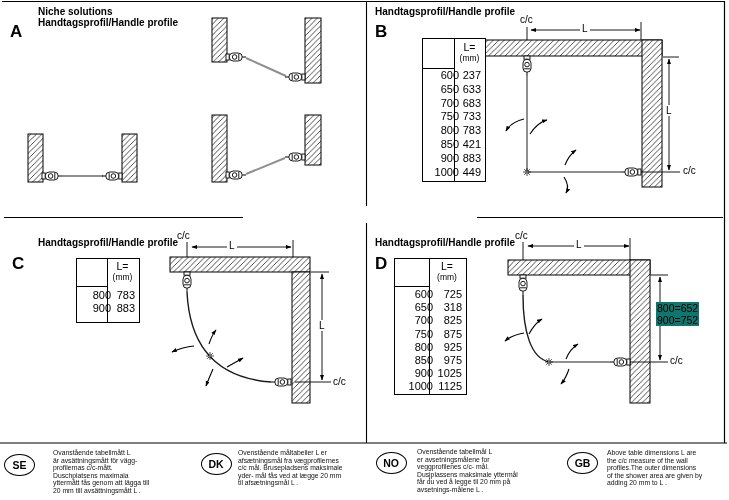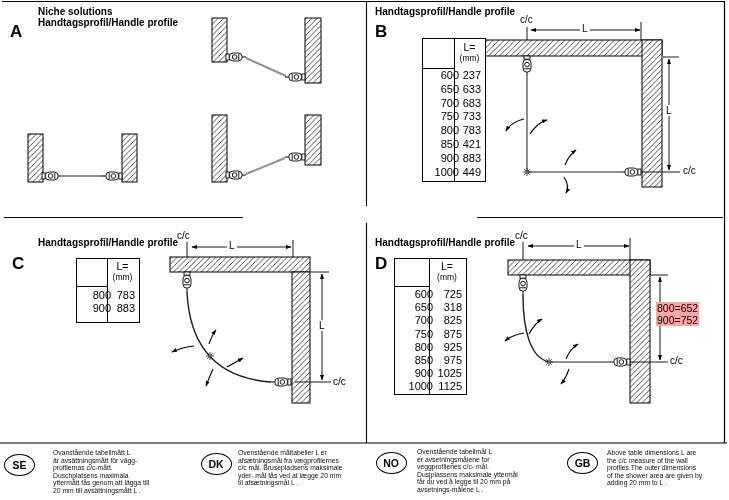--- a/index.html
+++ b/index.html
@@ -4,21 +4,21 @@
 <style>
   html,body{margin:0;padding:0;background:#e8e8e8;}
   #page{position:relative;width:729px;height:500px;background:#fff;overflow:hidden;
         font-family:"Liberation Sans",sans-serif;color:#000;}
   svg{position:absolute;left:0;top:0;}
   .abs{position:absolute;white-space:nowrap;}
   .qtitle{font-size:10px;font-weight:bold;line-height:11px;text-align:right;}
   .qletter{font-size:17px;font-weight:bold;}
   .dimlbl{font-size:10px;}
   .onln{background:#fff;padding:0 2px;}
-  .dnote{font-size:10.5px;background:#fca5a5;padding:0 1px;}
+  .dnote{font-size:10.5px;background:#0f766e;padding:0 1px;}
   .adjnote{font-size:9.5px;font-weight:bold;width:360px;text-align:center;}
   
   .dtable{position:absolute;border:1.2px solid #000;background:#fff;font-size:11px;}
   .tdiv{position:absolute;top:0;bottom:0;width:1px;background:#000;}
   .thline{position:absolute;height:1px;background:#000;left:0;}
   .thdr{position:absolute;text-align:center;line-height:11px;}
   .thdr .h1{font-size:10.5px;}
   .thdr .h2{font-size:8.5px;}
   .trows{position:absolute;left:8px;right:0;display:flex;flex-direction:column;}
   .trow{display:flex;}

